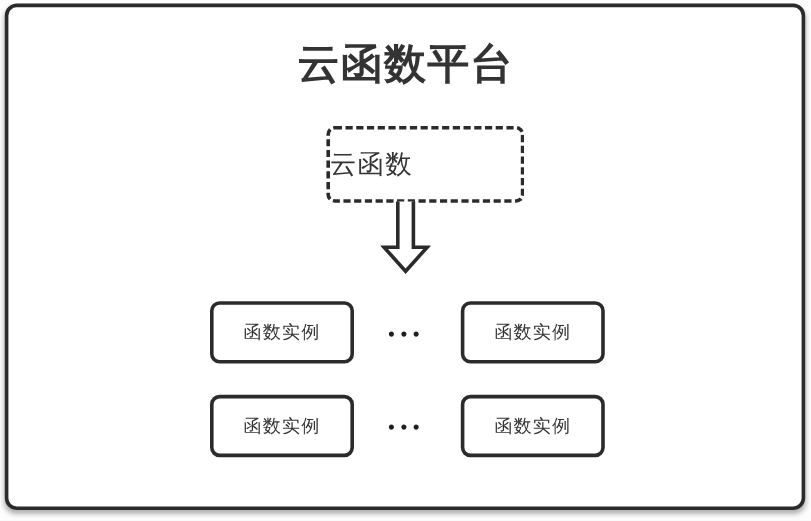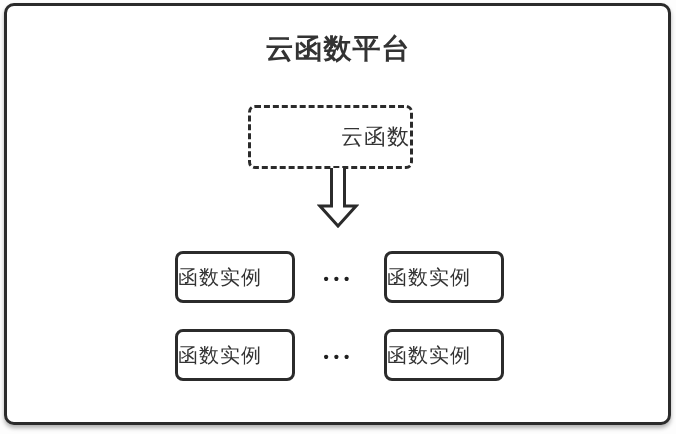--- a/index.html
+++ b/index.html
@@ -21,50 +21,50 @@
     left:4px;top:3px;right:5px;bottom:9px;
     background:var(--background);
     border:3px solid var(--border);
     border-radius:10px;
     box-shadow:0 3px 4px rgba(0,0,0,0.30);
   }
   .title{
     position:absolute;
     left:0;top:30px;width:676px;
     text-align:center;
-    font-size:28px;
+    font-size:35px;
     font-weight:bold;
     color:var(--text);
     letter-spacing:1px;
   }
   .dashed-box{
     position:absolute;
-    left:248px;top:105px;width:165px;height:64px;
+    left:272px;top:105px;width:165px;height:64px;
     box-sizing:border-box;
     border:3px dashed var(--border);
     border-radius:7px;
     background:var(--background);
-    display:flex;align-items:center;justify-content:flex-end;
+    display:flex;align-items:center;justify-content:flex-start;
     font-size:22px;
     color:var(--text);
     letter-spacing:1px;
   }
   .arrow-svg{
     position:absolute;
     left:317px;top:167px;
   }
   .instance-box{
     position:absolute;
     width:120px;height:52px;
     box-sizing:border-box;
     border:3px solid var(--border);
     border-radius:8px;
     background:var(--background);
-    display:flex;align-items:center;
-    font-size:20px;
+    display:flex;align-items:center;justify-content:center;
+    font-size:15px;
     color:var(--text);
     letter-spacing:1px;
   }
   .r1{top:251px;}
   .r2{top:329px;}
   .c1{left:175px;}
   .c2{left:384px;}
   .dots{
     position:absolute;
     width:80px;

